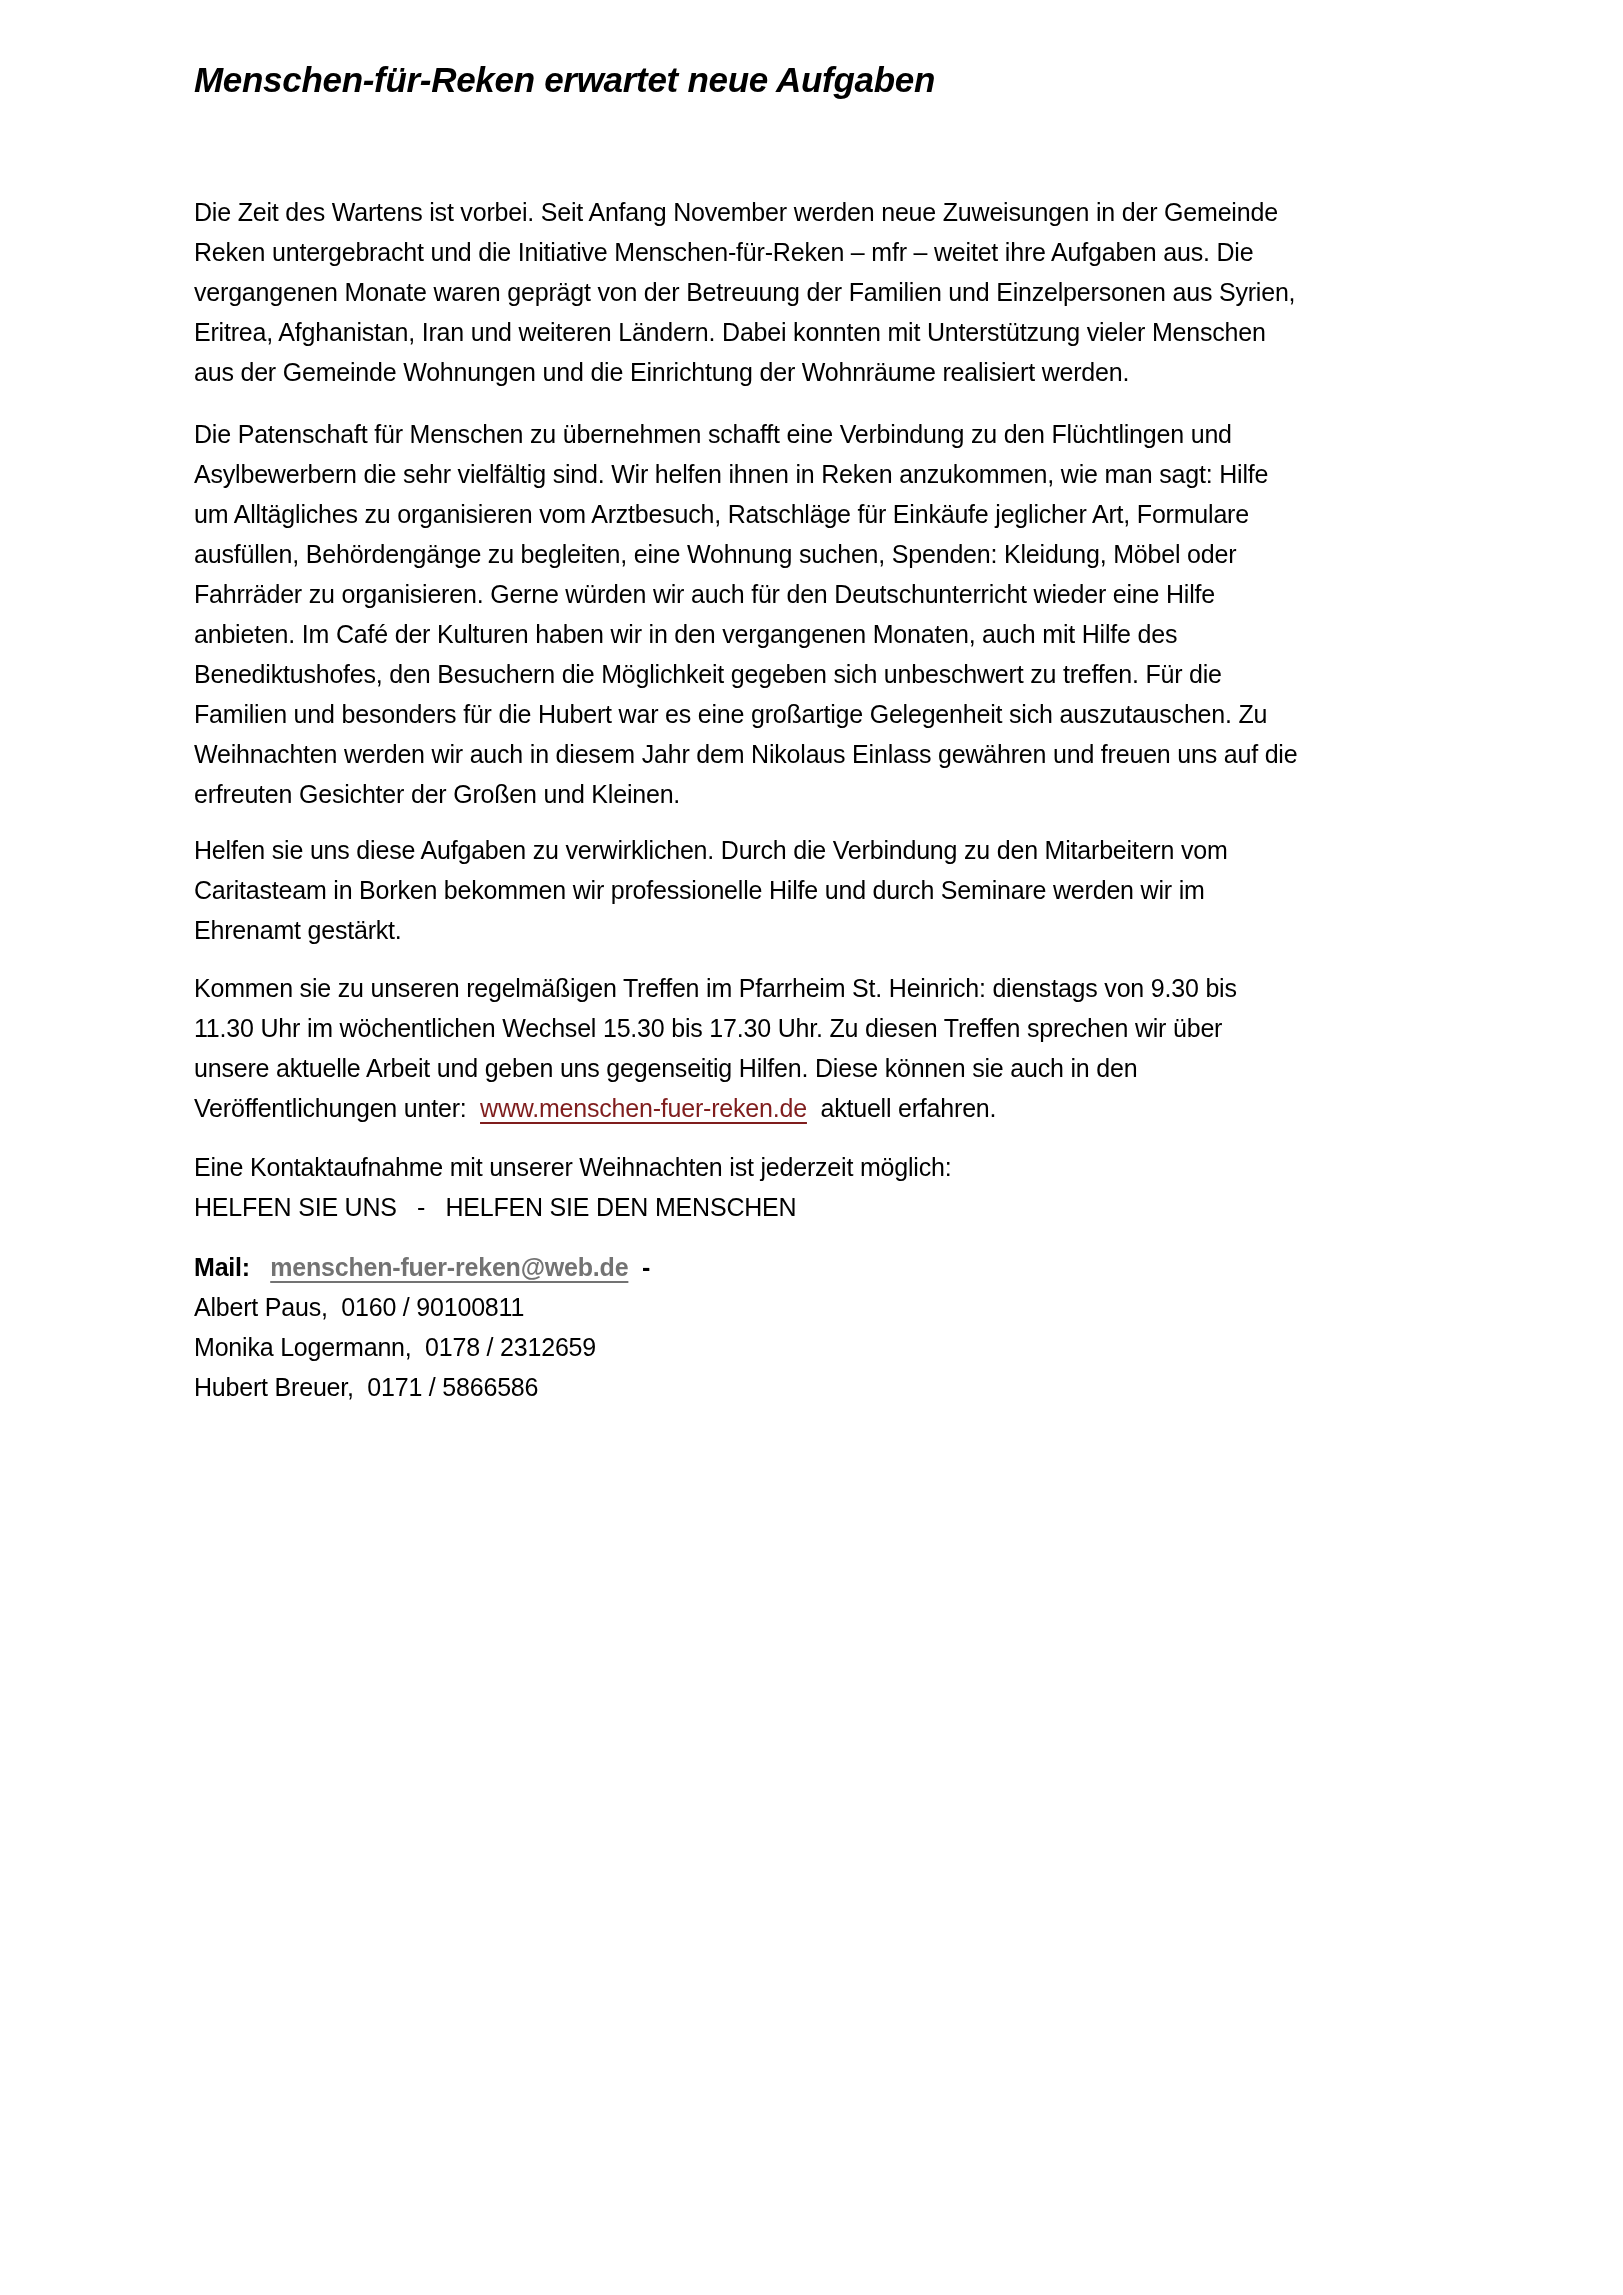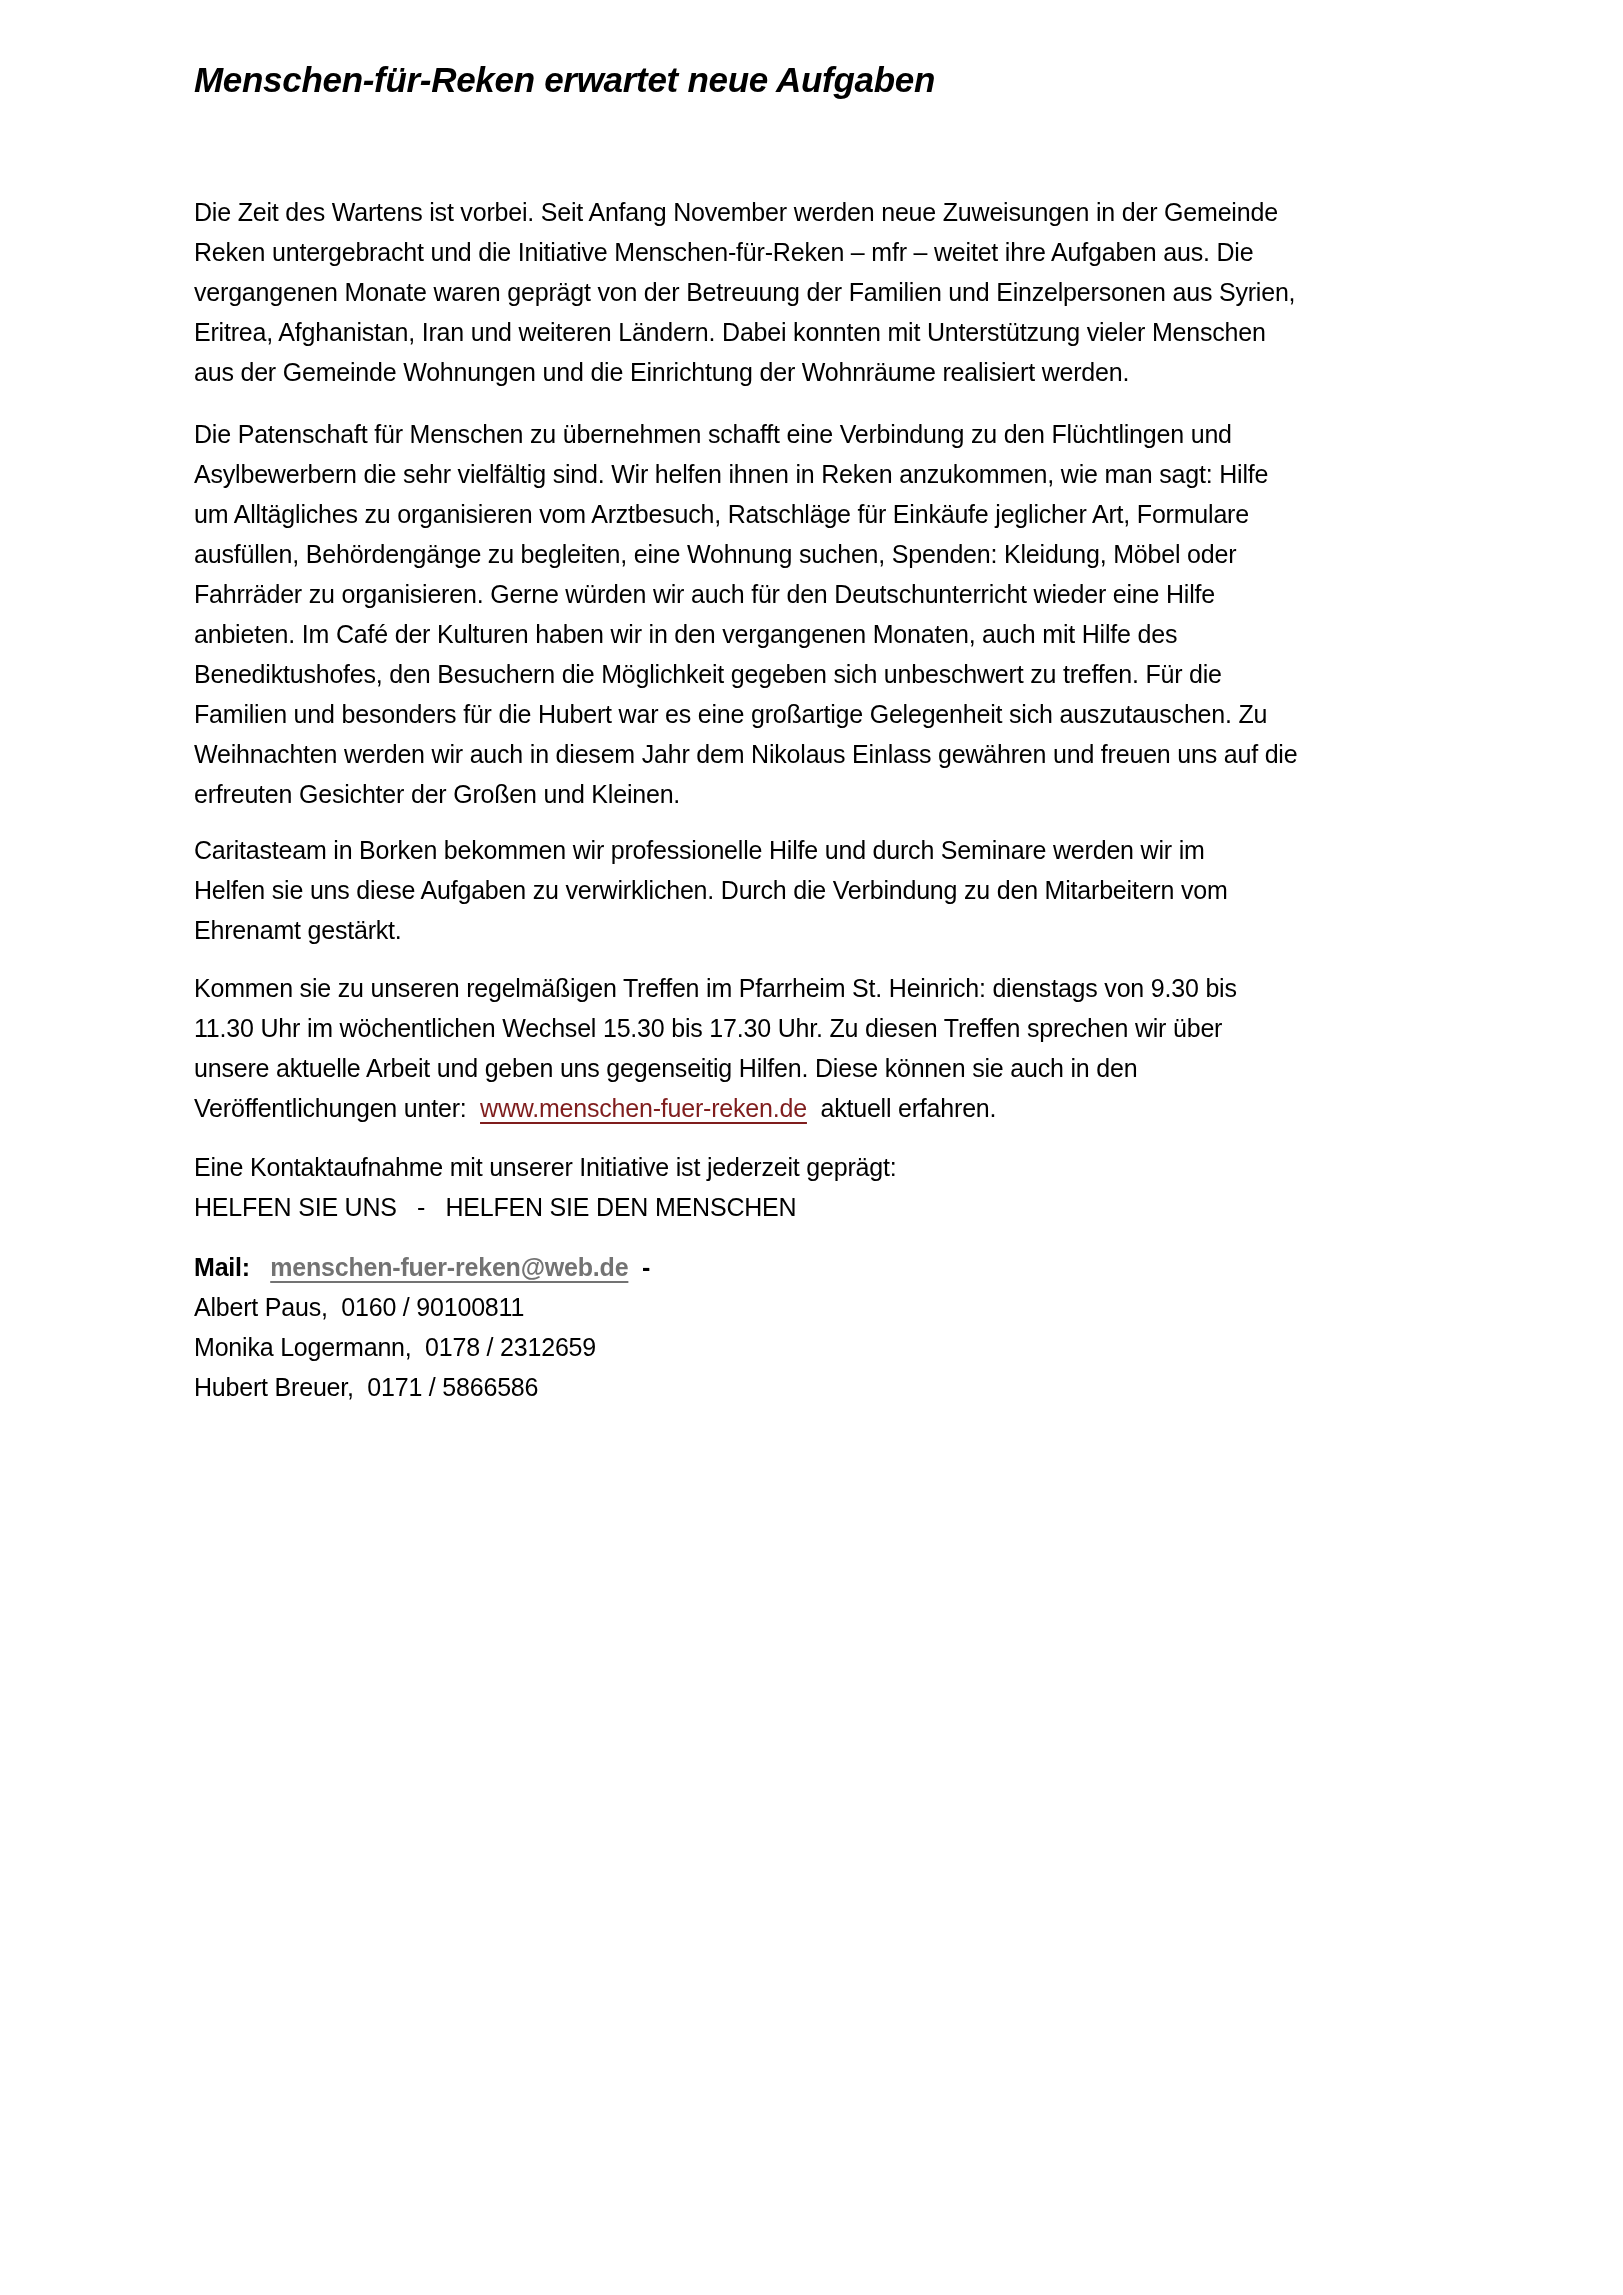--- a/index.html
+++ b/index.html
@@ -35,34 +35,34 @@
     <span class="line">ausfüllen, Behördengänge zu begleiten, eine Wohnung suchen, Spenden: Kleidung, Möbel oder</span>
     <span class="line">Fahrräder zu organisieren. Gerne würden wir auch für den Deutschunterricht wieder eine Hilfe</span>
     <span class="line">anbieten. Im Café der Kulturen haben wir in den vergangenen Monaten, auch mit Hilfe des</span>
     <span class="line">Benediktushofes, den Besuchern die Möglichkeit gegeben sich unbeschwert zu treffen. Für die</span>
     <span class="line">Familien und besonders für die Hubert war es eine großartige Gelegenheit sich auszutauschen. Zu</span>
     <span class="line">Weihnachten werden wir auch in diesem Jahr dem Nikolaus Einlass gewähren und freuen uns auf die</span>
     <span class="line">erfreuten Gesichter der Großen und Kleinen.</span>
   </div>
 
   <div class="para" style="top:830px;">
+    <span class="line">Helfen sie uns diese Aufgaben zu verwirklichen. Durch die Verbindung zu den Mitarbeitern vom</span>
     <span class="line">Caritasteam in Borken bekommen wir professionelle Hilfe und durch Seminare werden wir im</span>
-    <span class="line">Helfen sie uns diese Aufgaben zu verwirklichen. Durch die Verbindung zu den Mitarbeitern vom</span>
     <span class="line">Ehrenamt gestärkt.</span>
   </div>
 
   <div class="para" style="top:968px;">
     <span class="line">Kommen sie zu unseren regelmäßigen Treffen im Pfarrheim St. Heinrich:  dienstags von 9.30 bis</span>
     <span class="line">11.30 Uhr im wöchentlichen Wechsel 15.30 bis 17.30 Uhr. Zu diesen Treffen sprechen wir über</span>
     <span class="line">unsere aktuelle Arbeit und geben uns gegenseitig Hilfen. Diese können sie auch in den</span>
     <span class="line"><span style="white-space:pre;">Veröffentlichungen unter:  </span><a class="link" href="#" style="color: #7f1d1d;">www.menschen-fuer-reken.de</a><span style="white-space:pre;">  aktuell erfahren.</span></span>
   </div>
 
   <div class="para" style="top:1147px;">
-    <span class="line">Eine Kontaktaufnahme mit unserer Initiative ist jederzeit geprägt:</span>
+    <span class="line">Eine Kontaktaufnahme mit unserer Weihnachten ist jederzeit möglich:</span>
     <span class="line" style="white-space:pre;">HELFEN SIE UNS   -   HELFEN SIE DEN MENSCHEN</span>
   </div>
 
   <div class="para" style="top:1247px;">
     <span class="line"><span class="bold">Mail:</span><span style="white-space:pre;">   </span><a class="link bold" href="#" style="color: #737373;">menschen-fuer-reken@web.de</a><span style="white-space:pre;">  </span><span class="bold">-</span></span>
     <span class="line" style="white-space:pre;">Albert Paus,  0160 / 90100811</span>
     <span class="line" style="white-space:pre;">Monika Logermann,  0178 / 2312659</span>
     <span class="line" style="white-space:pre;">Hubert Breuer,  0171 / 5866586</span>
   </div>
 </div>

